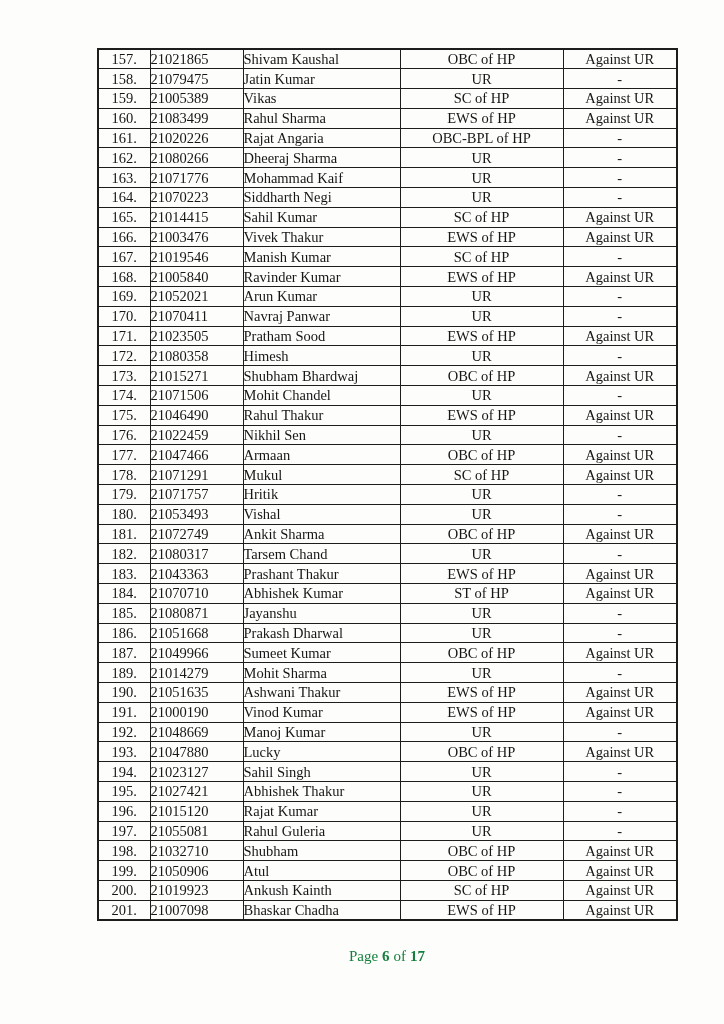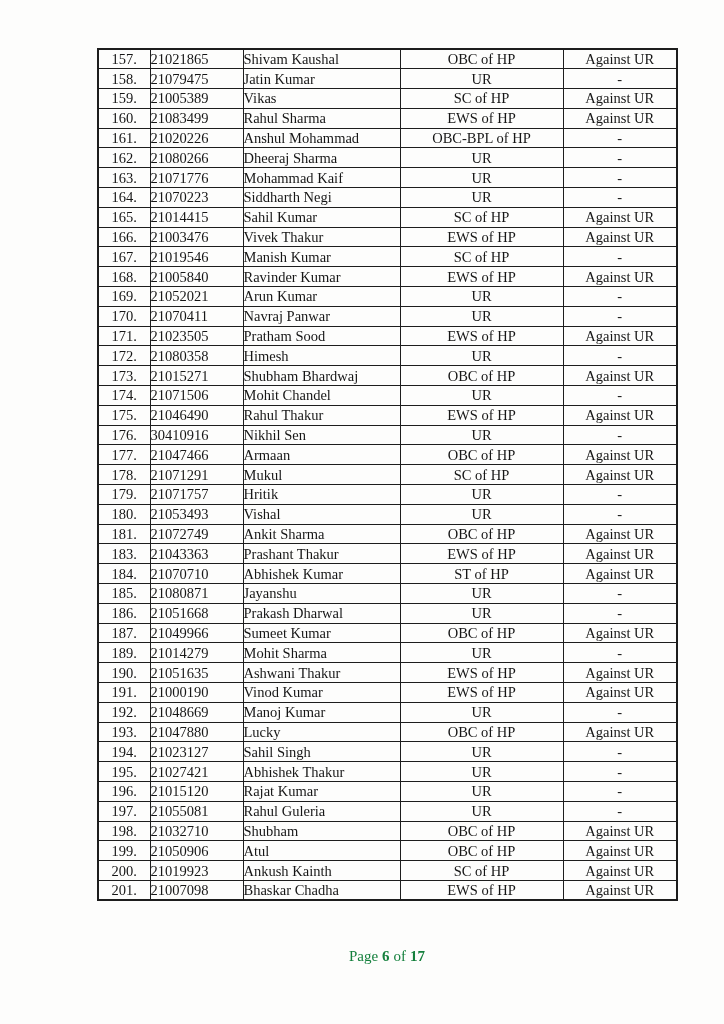--- a/index.html
+++ b/index.html
@@ -86,21 +86,21 @@
         <tr>
           <td class="c-sno">160.</td>
           <td class="c-roll">21083499</td>
           <td class="c-name">Rahul Sharma</td>
           <td class="c-cat">EWS of HP</td>
           <td class="c-against">Against UR</td>
         </tr>
         <tr>
           <td class="c-sno">161.</td>
           <td class="c-roll">21020226</td>
-          <td class="c-name">Anshul Mohammad</td>
+          <td class="c-name">Rajat Angaria</td>
           <td class="c-cat">OBC-BPL of HP</td>
           <td class="c-against">-</td>
         </tr>
         <tr>
           <td class="c-sno">162.</td>
           <td class="c-roll">21080266</td>
           <td class="c-name">Dheeraj Sharma</td>
           <td class="c-cat">UR</td>
           <td class="c-against">-</td>
         </tr>
@@ -190,21 +190,21 @@
         </tr>
         <tr>
           <td class="c-sno">175.</td>
           <td class="c-roll">21046490</td>
           <td class="c-name">Rahul Thakur</td>
           <td class="c-cat">EWS of HP</td>
           <td class="c-against">Against UR</td>
         </tr>
         <tr>
           <td class="c-sno">176.</td>
-          <td class="c-roll">30410916</td>
+          <td class="c-roll">21022459</td>
           <td class="c-name">Nikhil Sen</td>
           <td class="c-cat">UR</td>
           <td class="c-against">-</td>
         </tr>
         <tr>
           <td class="c-sno">177.</td>
           <td class="c-roll">21047466</td>
           <td class="c-name">Armaan</td>
           <td class="c-cat">OBC of HP</td>
           <td class="c-against">Against UR</td>
@@ -229,20 +229,27 @@
           <td class="c-name">Vishal</td>
           <td class="c-cat">UR</td>
           <td class="c-against">-</td>
         </tr>
         <tr>
           <td class="c-sno">181.</td>
           <td class="c-roll">21072749</td>
           <td class="c-name">Ankit Sharma</td>
           <td class="c-cat">OBC of HP</td>
           <td class="c-against">Against UR</td>
+        </tr>
+        <tr>
+          <td class="c-sno">182.</td>
+          <td class="c-roll">21080317</td>
+          <td class="c-name">Tarsem Chand</td>
+          <td class="c-cat">UR</td>
+          <td class="c-against">-</td>
         </tr>
         <tr>
           <td class="c-sno">183.</td>
           <td class="c-roll">21043363</td>
           <td class="c-name">Prashant Thakur</td>
           <td class="c-cat">EWS of HP</td>
           <td class="c-against">Against UR</td>
         </tr>
         <tr>
           <td class="c-sno">184.</td>

